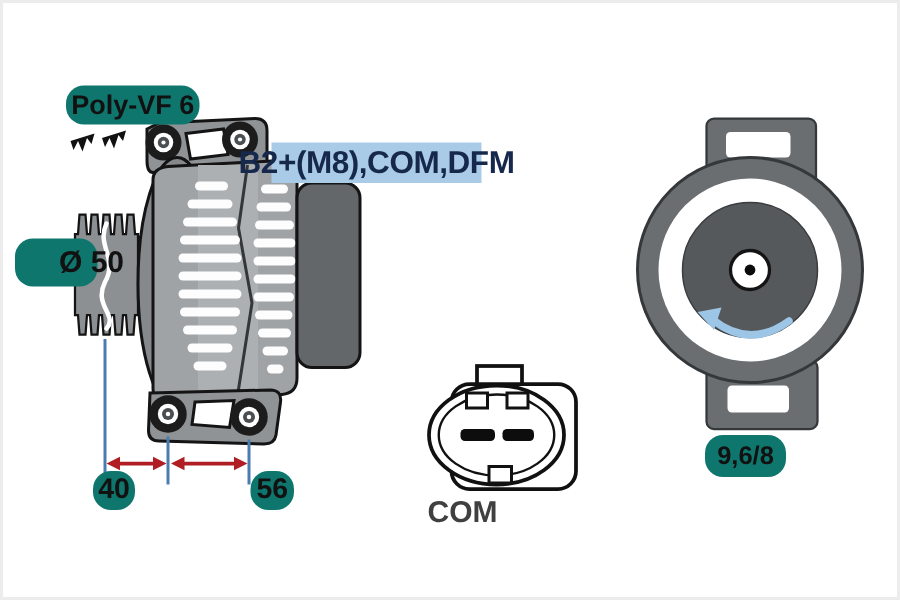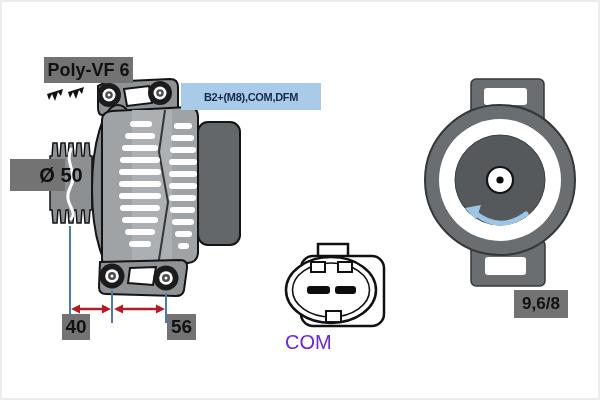--- a/index.html
+++ b/index.html
@@ -4,32 +4,32 @@
 <style>
   html,body{margin:0;padding:0;background:#fff;}
   #stage{
     position:relative;width:600px;height:400px;background:#ffffff;
     border:2px solid #ececec;box-sizing:border-box;overflow:hidden;
     font-family:"Liberation Sans", sans-serif;
   }
   #drawing{position:absolute;left:0;top:0;}
   .lbl{position:absolute;display:flex;align-items:center;justify-content:center;
        font-weight:bold;color:#111;white-space:nowrap;box-sizing:border-box;}
-  .ylabel{background:#737373;}
+  .ylabel{background:#0f766e;border-radius:12px;}
   .blabel{background:#A9CBE8;color:#16294D;}
   #lbl-belt{left:42px;top:55px;width:89px;height:26px;font-size:18px;}
-  #lbl-term{left:179px;top:81px;width:140px;height:27px;font-size:11px;letter-spacing:-0.3px;}
+  #lbl-term{left:179px;top:93px;width:140px;height:27px;font-size:21px;letter-spacing:-0.3px;}
   #lbl-diam{left:8px;top:157px;width:55px;height:32px;font-size:20px;padding-left:47px;}
   #lbl-d40{left:60px;top:312px;width:28px;height:26px;font-size:19px;}
   #lbl-d56{left:133px;top:312px;width:29px;height:26px;font-size:19px;margin-left:32px;}
   #lbl-spec-top{left:545px;top:72px;width:53px;height:27px;font-size:17px;}
-  #lbl-spec-bot{left:468px;top:288px;width:54px;height:28px;font-size:17px;margin-left:44px;}
+  #lbl-spec-bot{left:468px;top:288px;width:54px;height:28px;font-size:17px;}
   #pin-labels{position:absolute;left:283px;top:328px;width:98px;height:24px;
        display:flex;justify-content:space-between;align-items:center;
-       font-size:20px;font-weight:400;color:#6d28d9;}
+       font-size:20px;font-weight:700;color:#404040;}
 </style>
 </head>
 <body>
 
 <div id="stage">
 
   <svg id="drawing" width="600" height="400" viewBox="0 0 600 400">
 
     <g>
 

